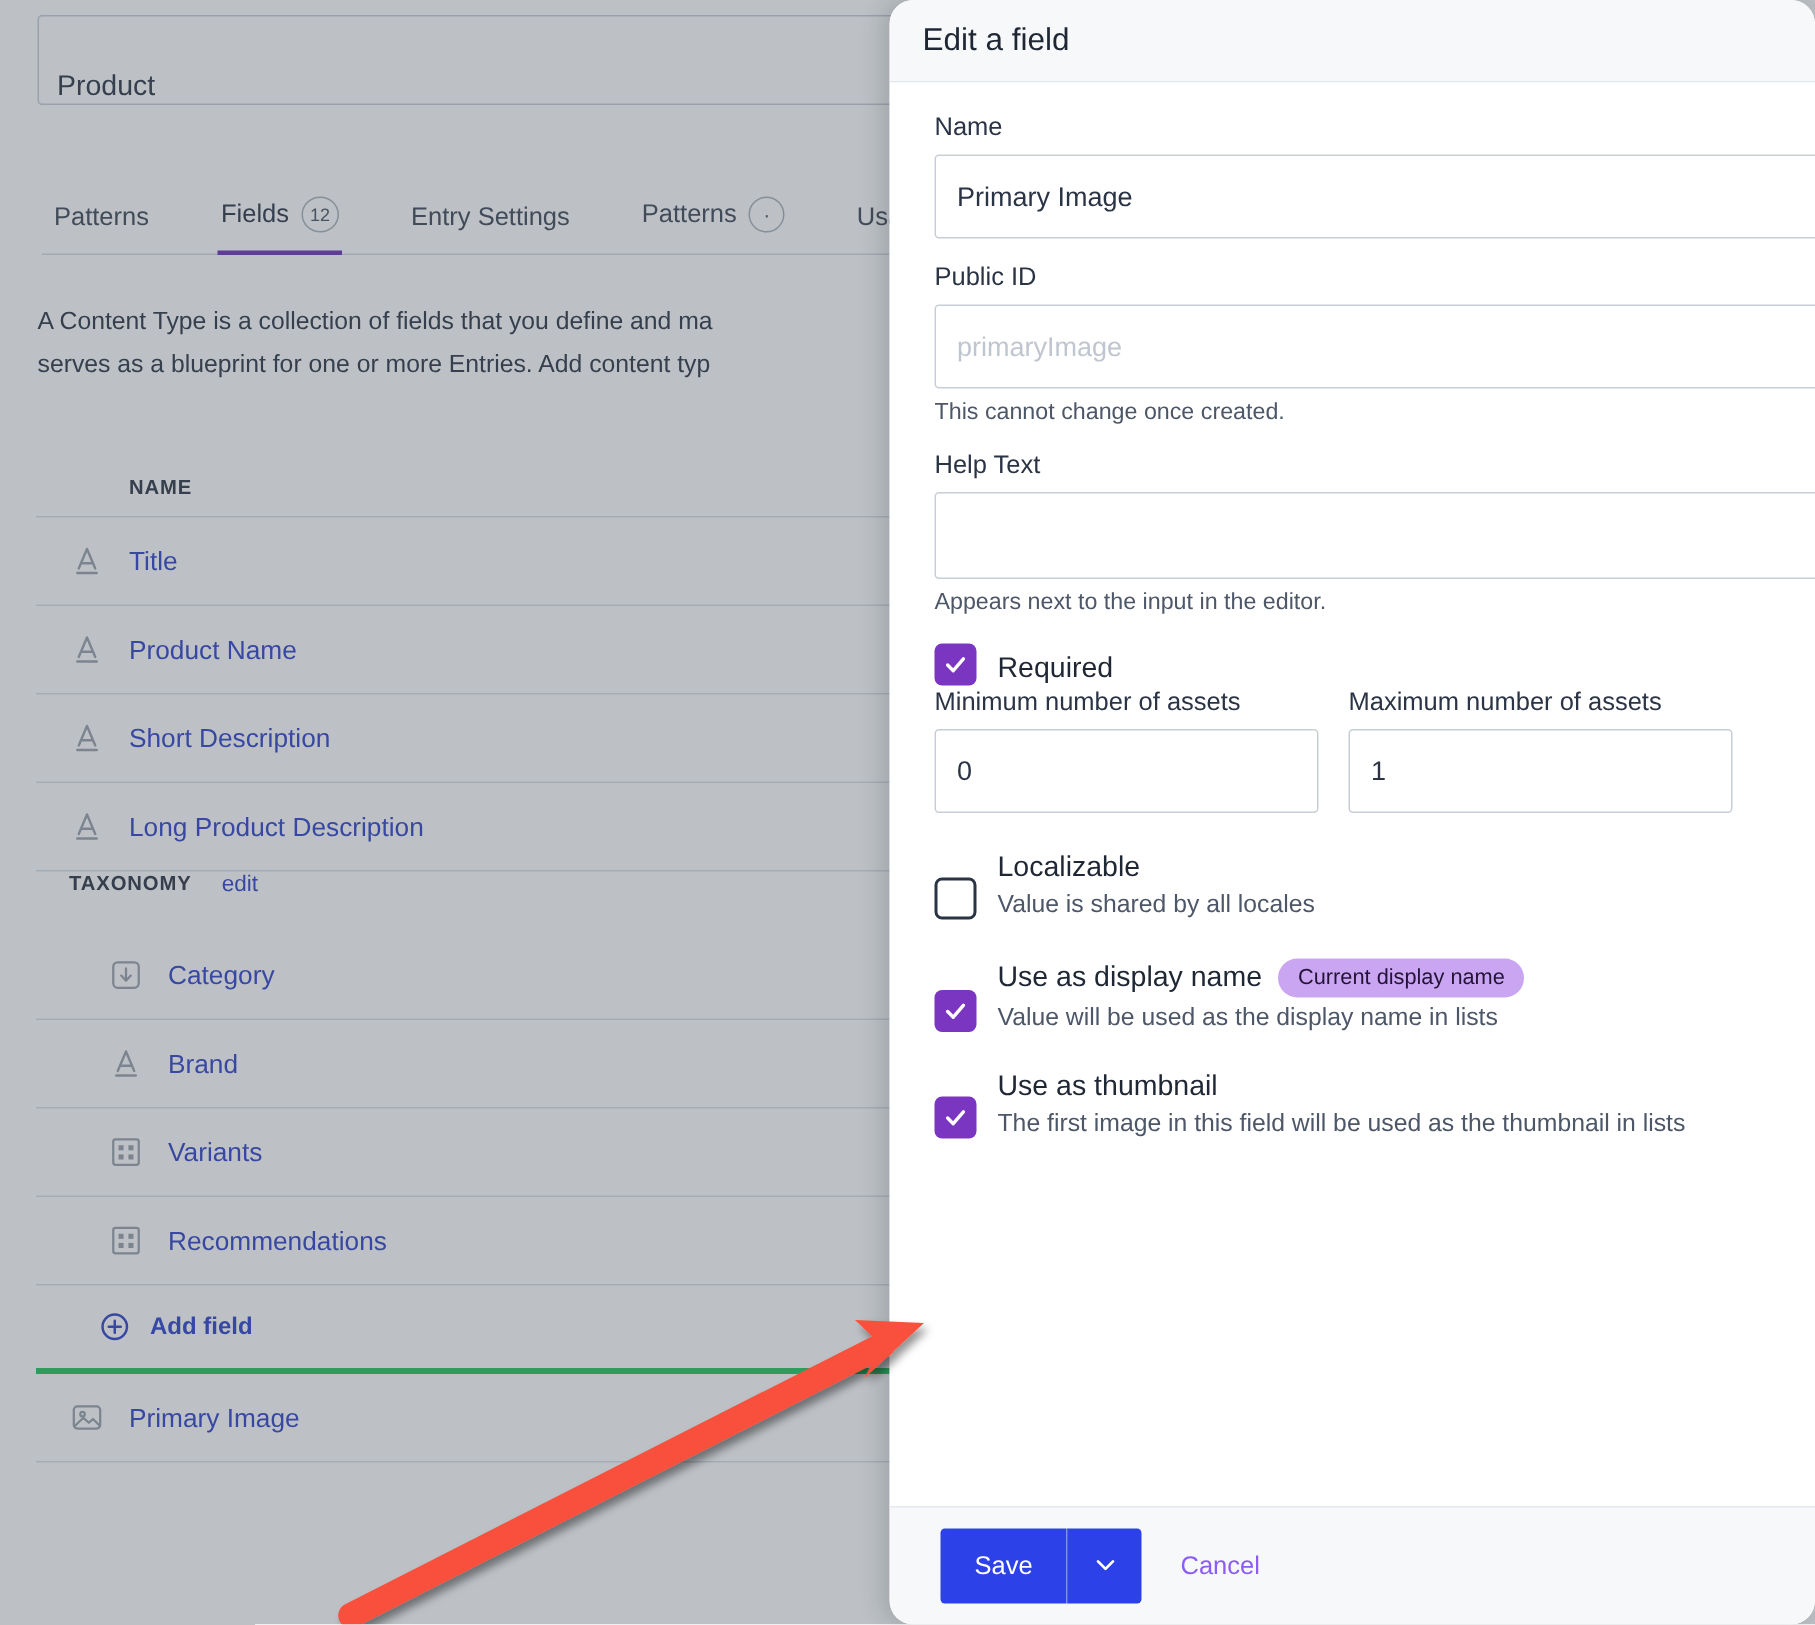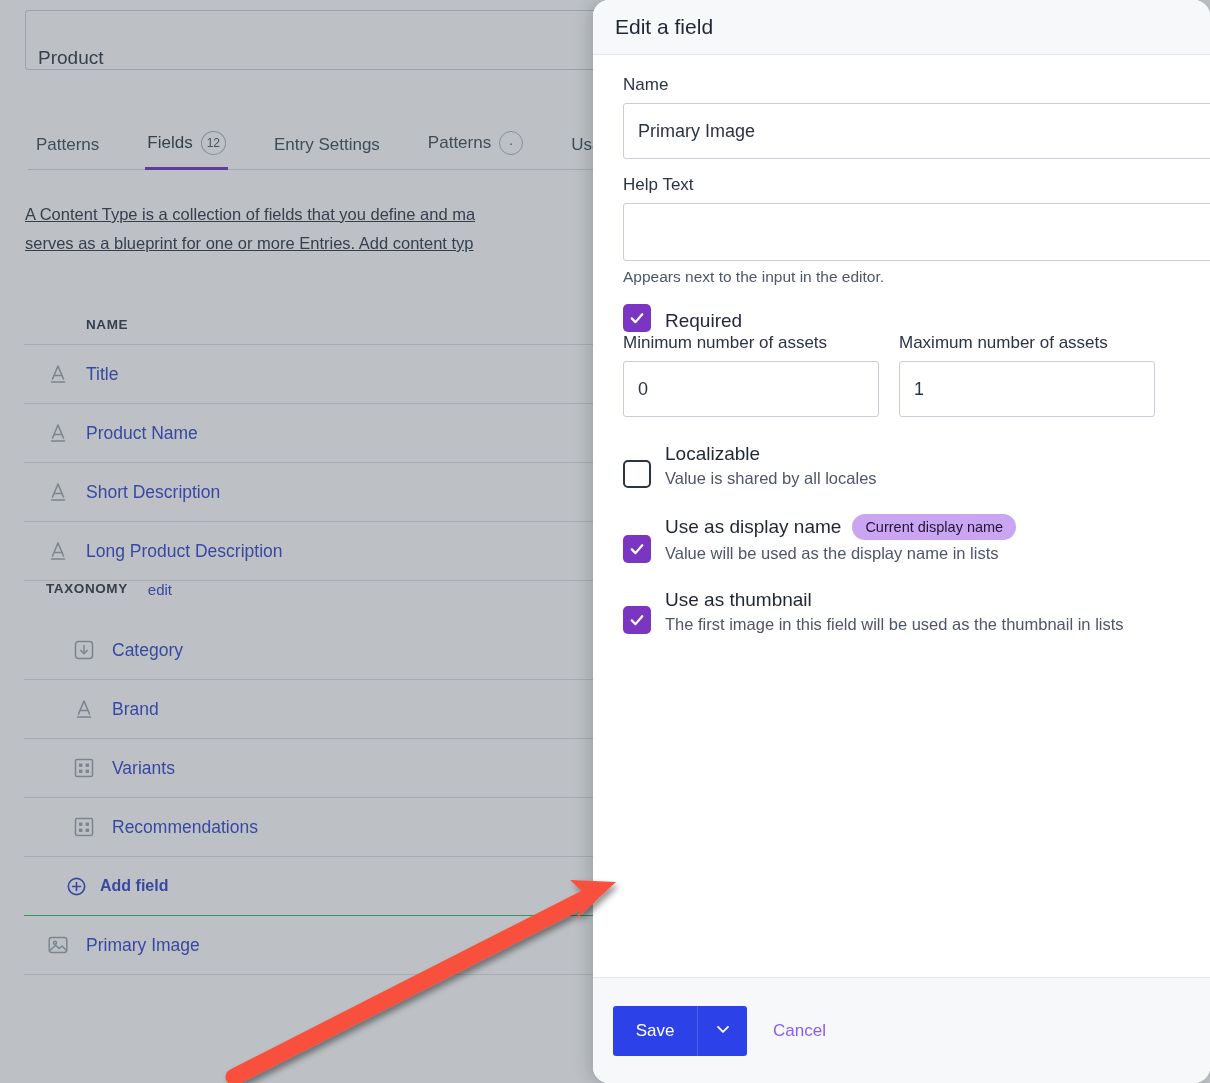--- a/index.html
+++ b/index.html
@@ -88,21 +88,20 @@
   .tab-badge.dot { font-size: 14px; line-height: 10px; }
 
   .desc {
     position: absolute;
     left: 25px;
     top: 200px;
     width: 780px;
     font-size: 16.5px;
     line-height: 29px;
     color: #2b3445;
-    text-decoration: underline;
   }
 
   .list {
     position: absolute;
     left: 24px;
     top: 305px;
     width: 790px;
   }
   .list-head {
     height: 40px;
@@ -145,21 +144,21 @@
     color: #2b3445;
   }
   .group-edit { font-size: 15px; color: #2f43c9; }
 
   .addfield-row {
     height: 59px;
     display: flex;
     align-items: center;
     gap: 13px;
     padding-left: 42px;
-    border-bottom: 1px solid #22c55e;
+    border-bottom: 4px solid #22c55e;
   }
   .addfield-label { font-size: 16px; font-weight: bold; color: #2f43c9; }
   .plus-icon { width: 21px; height: 21px; color: #2f43c9; }
 
   
   .overlay {
     position: absolute;
     inset: 0;
     background: rgba(72, 82, 95, 0.36);
     z-index: 20;
@@ -281,26 +280,26 @@
     border: 1px solid #c9ced6;
     border-radius: 3px;
     display: flex; align-items: center;
     padding-left: 14px;
     font-size: 18px; color: #2b3445;
     background: #fff;
   }
 
   .modal-footer {
     flex: none;
-    height: 106px;
+    height: 79px;
     background: #f6f8fa;
     border-top: 1px solid #e4e8ed;
     display: flex;
     align-items: center;
-    padding-left: 20px;
+    padding-left: 34px;
     gap: 26px;
   }
   .savegroup { display: flex; }
   .btn-save {
     height: 50px;
     min-width: 84px;
     background: #2c42e8;
     color: #fff;
     font-size: 17px;
     border: none;
@@ -507,20 +506,27 @@
 
     <div class="modal-body">
 
       <div class="fld">
         <div class="fld-label">Name</div>
         <div class="txtinput">
           <span>Primary Image</span>
         </div>
       </div>
 
+      <div class="fld">
+        <div class="fld-label">Public ID</div>
+        <div class="txtinput placeholder">
+          <span>primaryImage</span>
+        </div>
+        <div class="hint">This cannot change once created.</div>
+      </div>
 
       <div class="fld">
         <div class="fld-label">Help Text</div>
         <div class="txtarea"></div>
         <div class="hint">Appears next to the input in the editor.</div>
       </div>
 
       <div class="cbrow">
         <span class="cbox on">
           <svg width="18" height="18" viewBox="0 0 24 24" fill="none" stroke="#ffffff" stroke-width="3" stroke-linecap="round" stroke-linejoin="round">

